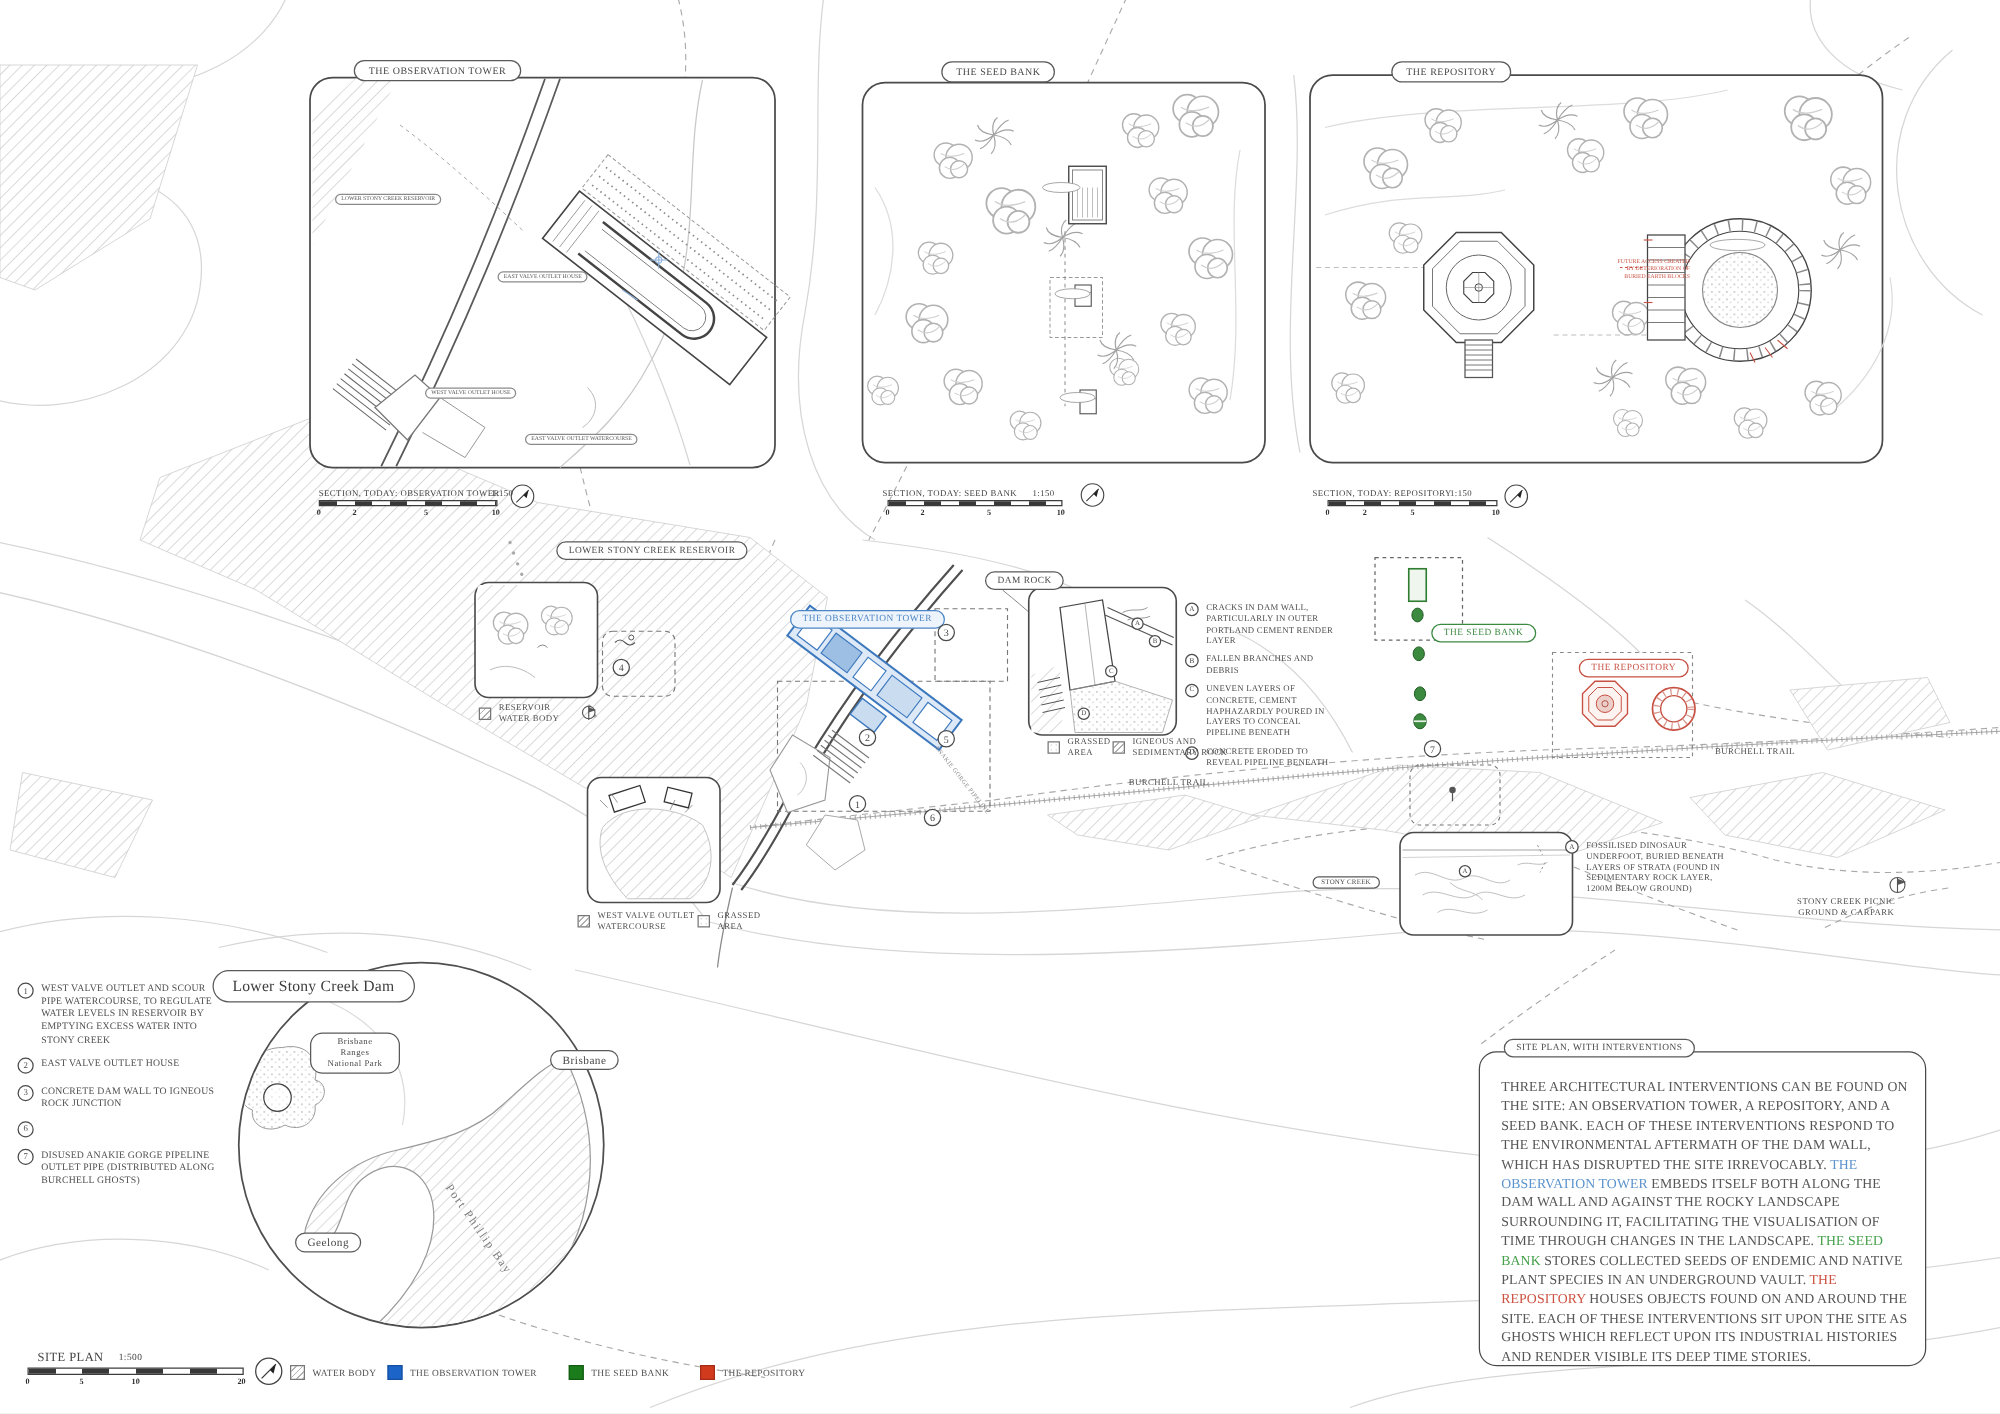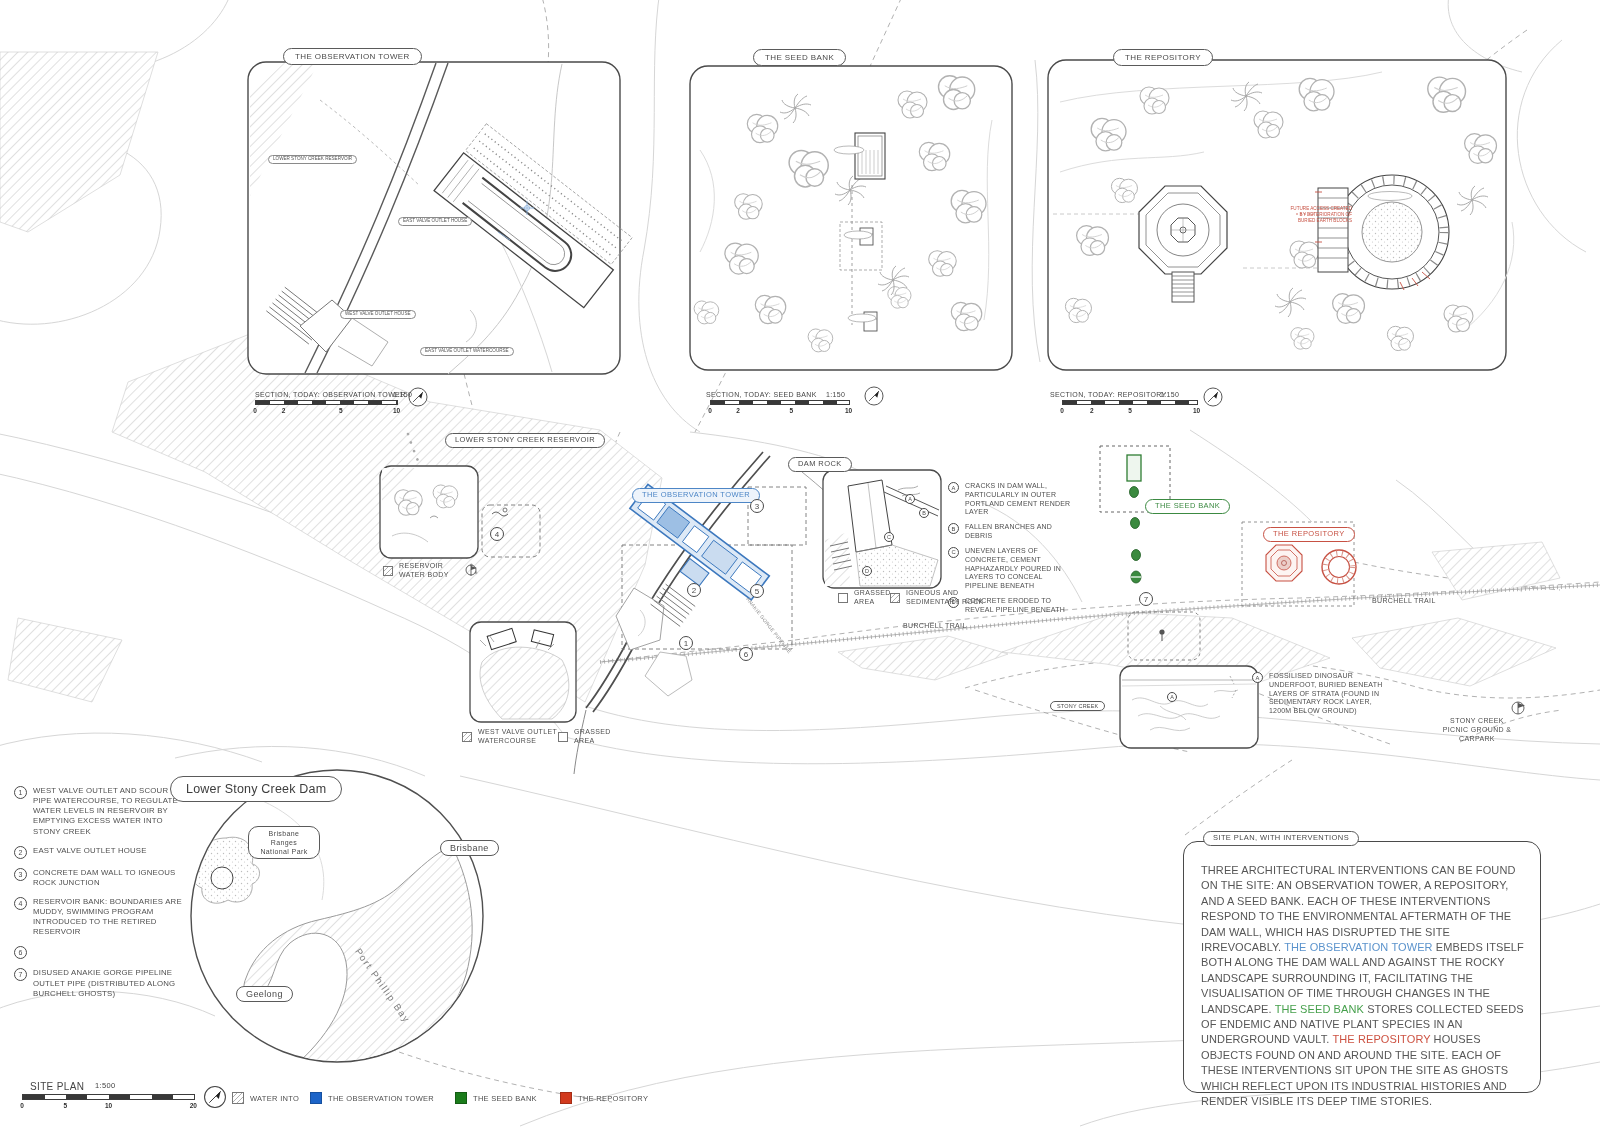--- a/index.html
+++ b/index.html
@@ -1,18 +1,18 @@
 <!DOCTYPE html>
 <html><head>
 <meta charset="utf-8">
 <style>
   *{margin:0;padding:0;box-sizing:border-box}
   html,body{background:#e8e8e8}
   .sheet{position:relative;width:1600px;height:1131px;background:#fff;overflow:hidden;
-         font-family:Liberation Sans, sans-serif;color:#4a4a4a}
+         font-family:Liberation Serif, serif;color:#4a4a4a}
   .art{position:absolute;left:0;top:0}
   .capsule{position:absolute;display:inline-block;border:1px solid #5a5a5a;border-radius:20px;
            background:#fff;padding:2px 9px;font-size:7.5px;letter-spacing:.4px;color:#4a4a4a;
            white-space:nowrap;line-height:1.15;z-index:4}
   .capsule.md{font-size:8px;padding:3px 11px}
   .capsule.lg{font-size:12.5px;padding:5px 15px;border-width:1.5px;color:#3d3d3d;letter-spacing:.2px}
   .capsule.sm{font-size:5.5px;padding:1px 6px;letter-spacing:.2px}
   .capsule.blue{color:#4d86c6;border-color:#4d86c6;background:#eef4fb}
   .capsule.green{color:#3c8a42;border-color:#3c8a42}
   .capsule.red{color:#c75143;border-color:#c75143}
@@ -562,24 +562,20 @@
   </div>
   <div class="note">
     <span class="nc">2</span>
     <span class="nt">EAST VALVE OUTLET HOUSE</span>
   </div>
   <div class="note">
     <span class="nc">3</span>
     <span class="nt">CONCRETE DAM WALL TO IGNEOUS ROCK JUNCTION</span>
   </div>
   <div class="note">
-    <span class="nc">4</span>
-    <span class="nt">RESERVOIR BANK: BOUNDARIES ARE MUDDY, SWIMMING PROGRAM INTRODUCED TO THE RETIRED RESERVOIR</span>
-  </div>
-  <div class="note">
     <span class="nc">6</span>
   </div>
   <div class="note">
     <span class="nc">7</span>
     <span class="nt">DISUSED ANAKIE GORGE PIPELINE OUTLET PIPE (DISTRIBUTED ALONG BURCHELL GHOSTS)</span>
   </div>
 </div>
 
 <div class="capsule lg" style="left:170px;top:776px">Lower Stony Creek Dam</div>
 <div class="capsule two" style="left:248px;top:826px;width:72px;font-size:7px">Brisbane Ranges National Park</div>
@@ -592,21 +588,21 @@
 <div class="bar site" style="left:22px;top:1094px;width:173px"></div>
 <div class="ticks" style="left:22px;top:1102px;width:173px">
   <span style="left:0">0</span>
   <span style="left:25%">5</span>
   <span style="left:50%">10</span>
   <span style="left:99%">20</span>
 </div>
 
 <div class="legend-item" style="left:232px;top:1092px">
   <span class="sw hatch"></span>
-  <span>WATER INTO</span>
+  <span>WATER BODY</span>
 </div>
 <div class="legend-item" style="left:310px;top:1092px">
   <span class="sw blue"></span>
   <span>THE OBSERVATION TOWER</span>
 </div>
 <div class="legend-item" style="left:455px;top:1092px">
   <span class="sw green"></span>
   <span>THE SEED BANK</span>
 </div>
 <div class="legend-item" style="left:560px;top:1092px">

